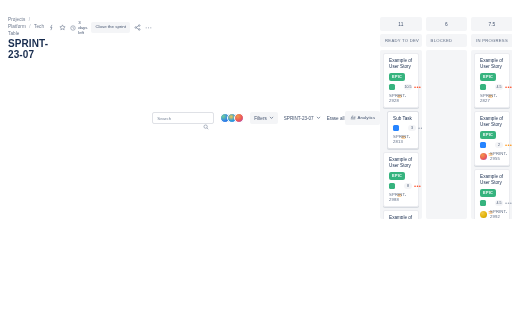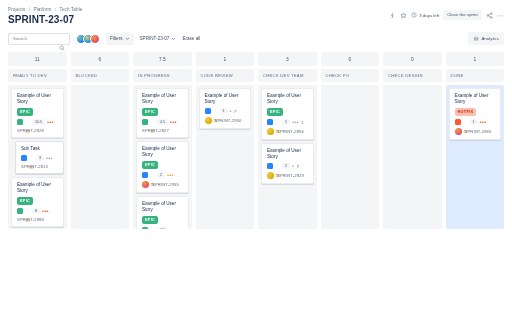--- a/index.html
+++ b/index.html
@@ -4,21 +4,21 @@
 <title>Sprint Board</title>
 <style>
   * { box-sizing: border-box; margin: 0; padding: 0; }
   html, body {
     width: 512px; height: 320px;
     font-family: "Liberation Sans", sans-serif;
     background: #ffffff;
     color: #172b4d;
     overflow: hidden;
   }
-  .app { width: 512px; height: 229px; display: flex; flex-direction: column; padding: 0 8px; }
+  .app { width: 512px; height: 229px; display: flex; flex-direction: row; padding: 10px 8px; }
 
   
   .topbar { display: flex; align-items: flex-start; justify-content: space-between; padding-top: 6px; }
   .breadcrumb { font-size: 4.6px; color: #6b778c; letter-spacing: .1px; line-height: 7px; }
   .breadcrumb span.sep { margin: 0 2px; color: #a5adba; }
   .breadcrumb .crumb { color: #6b778c; }
   .page-title { font-size: 10px; font-weight: bold; color: #172b4d; letter-spacing: .1px; margin-top: 1px; }
 
   .header-actions { display: flex; align-items: center; gap: 4px; padding-top: 4px; }
   .ic { display:inline-flex; align-items:center; justify-content:center; color:#5e6c84; }

